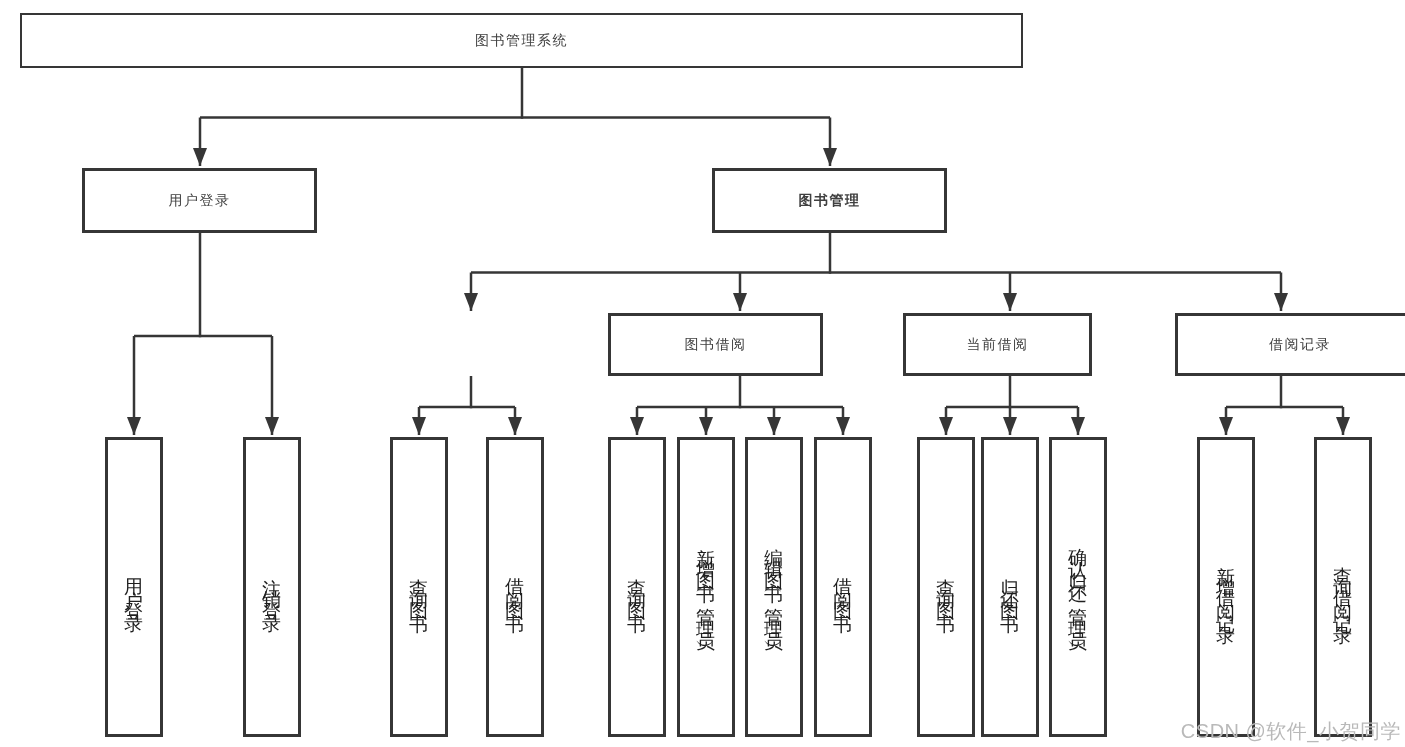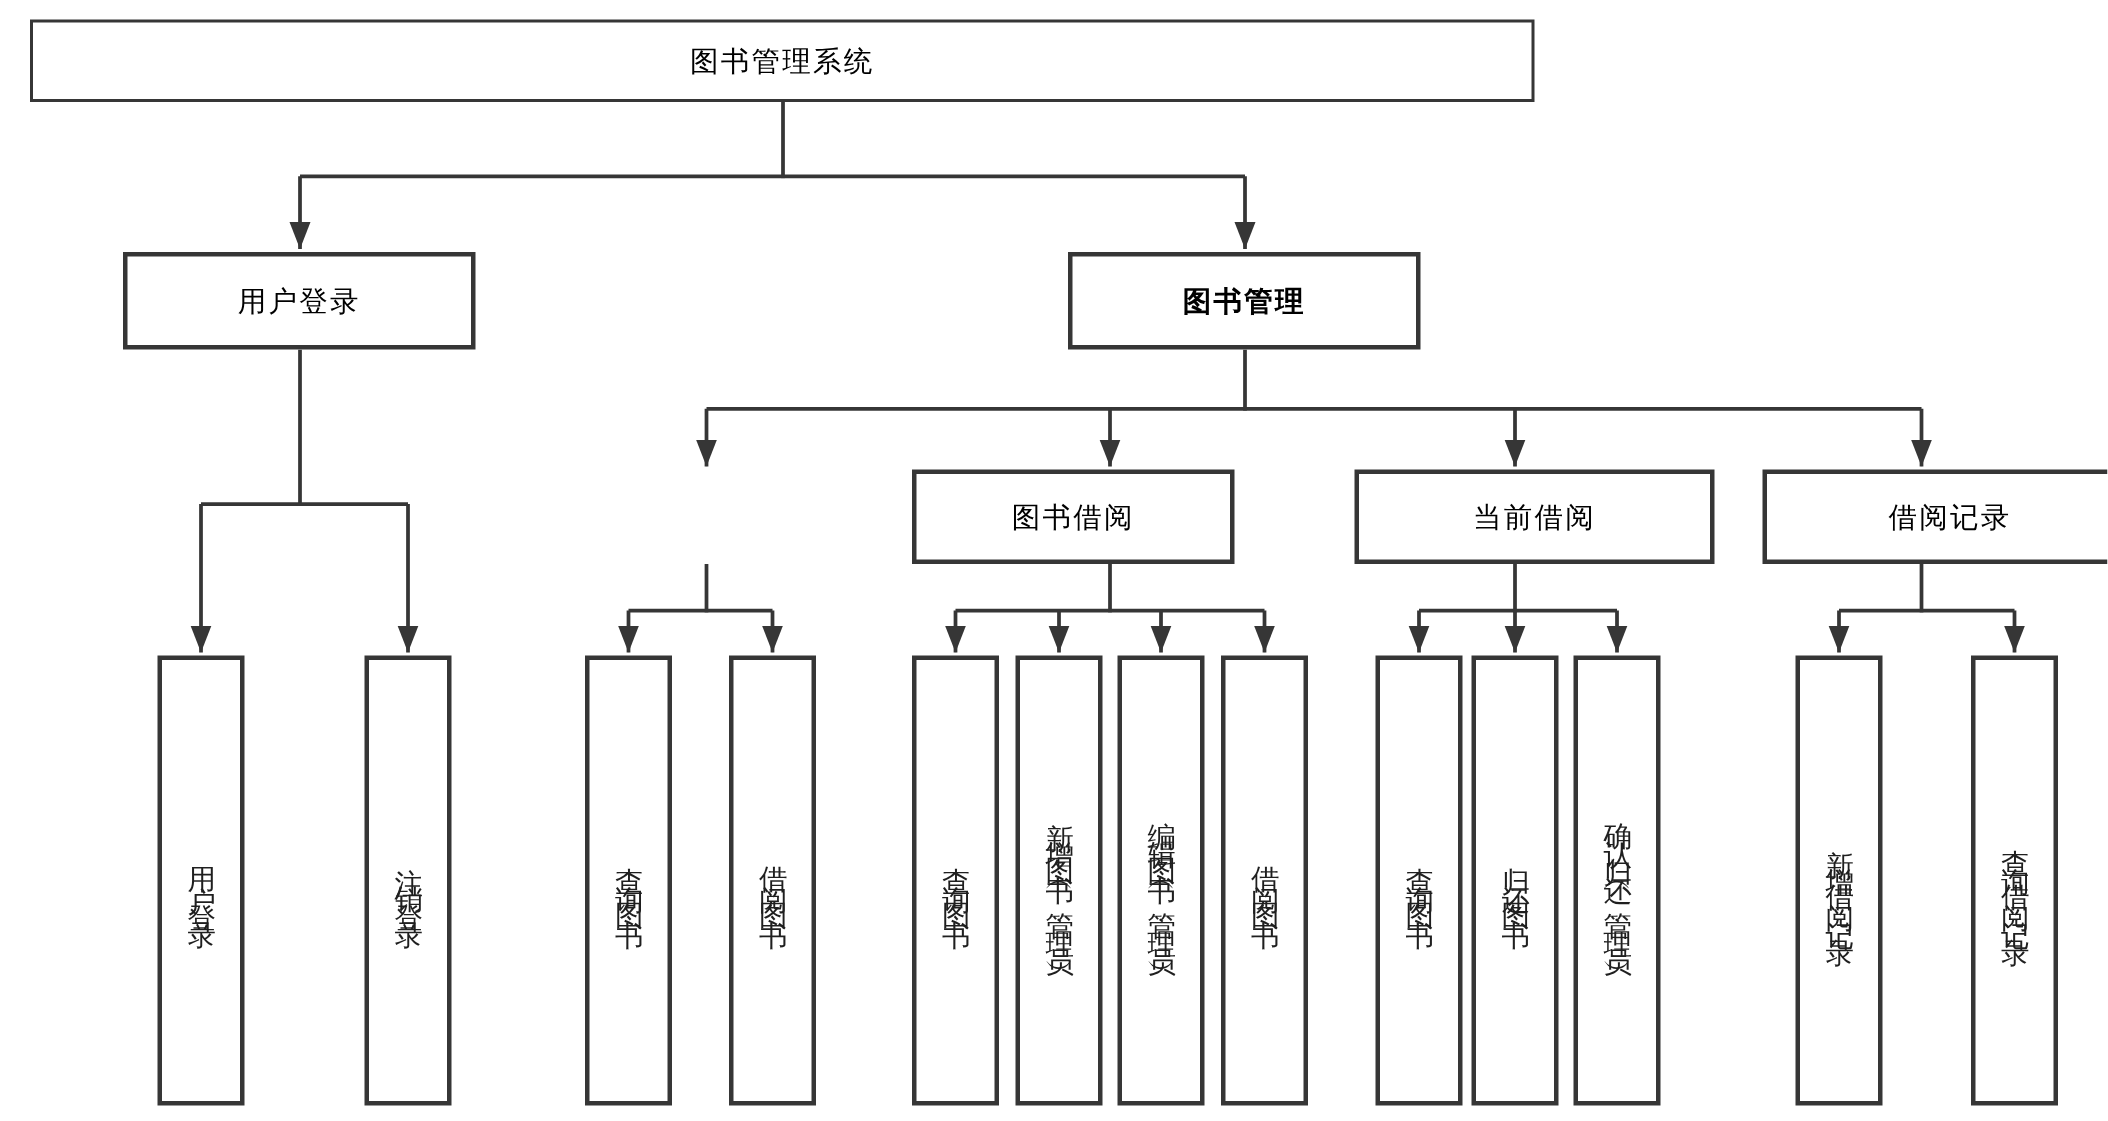--- a/index.html
+++ b/index.html
@@ -24,23 +24,23 @@
 
   .node {
     position: absolute;
     background: #ffffff;
     border: 3px solid #363636;
     display: flex;
     align-items: center;
     justify-content: center;
   }
   .node .hlabel {
-    font-size: 19px;
+    font-size: 14px;
     letter-spacing: 1.5px;
-    color: #000000;
+    color: #404040;
     white-space: nowrap;
   }
   .node.root { border-width: 2.5px; }
 
   .leaf {
     position: absolute;
     top: 437px;
     width: 58px;
     height: 300px;
     background: #ffffff;
@@ -143,21 +143,21 @@
   <div class="node" style="left:82px; top:168px; width:235px; height:65px;">
     <span class="hlabel">用户登录</span>
   </div>
   <div class="node" style="left:712px; top:168px; width:235px; height:65px;font-weight:bold;">
     <span class="hlabel">图书管理</span>
   </div>
 
   <div class="node" style="left:608px; top:313px; width:215px; height:63px;">
     <span class="hlabel">图书借阅</span>
   </div>
-  <div class="node" style="left:903px; top:313px; width:240px; height:63px;">
+  <div class="node" style="left:903px; top:313px; width:189px; height:63px;">
     <span class="hlabel">当前借阅</span>
   </div>
   <div class="node" style="left:1175px; top:313px; width:250px; height:63px;">
     <span class="hlabel">借阅记录</span>
   </div>
 
   <div class="leaf" style="left:105px;">
     <span class="vtext">用户登录</span>
   </div>
   <div class="leaf" style="left:243px;">
@@ -194,14 +194,15 @@
     <span class="vtext">确认归还（管理员）</span>
   </div>
 
   <div class="leaf" style="left:1197px;">
     <span class="vtext">新增借阅记录</span>
   </div>
   <div class="leaf" style="left:1314px;">
     <span class="vtext">查询借阅记录</span>
   </div>
 
+  <div class="watermark">CSDN @软件_小贺同学</div>
 
 </div>
 
 </body></html>

